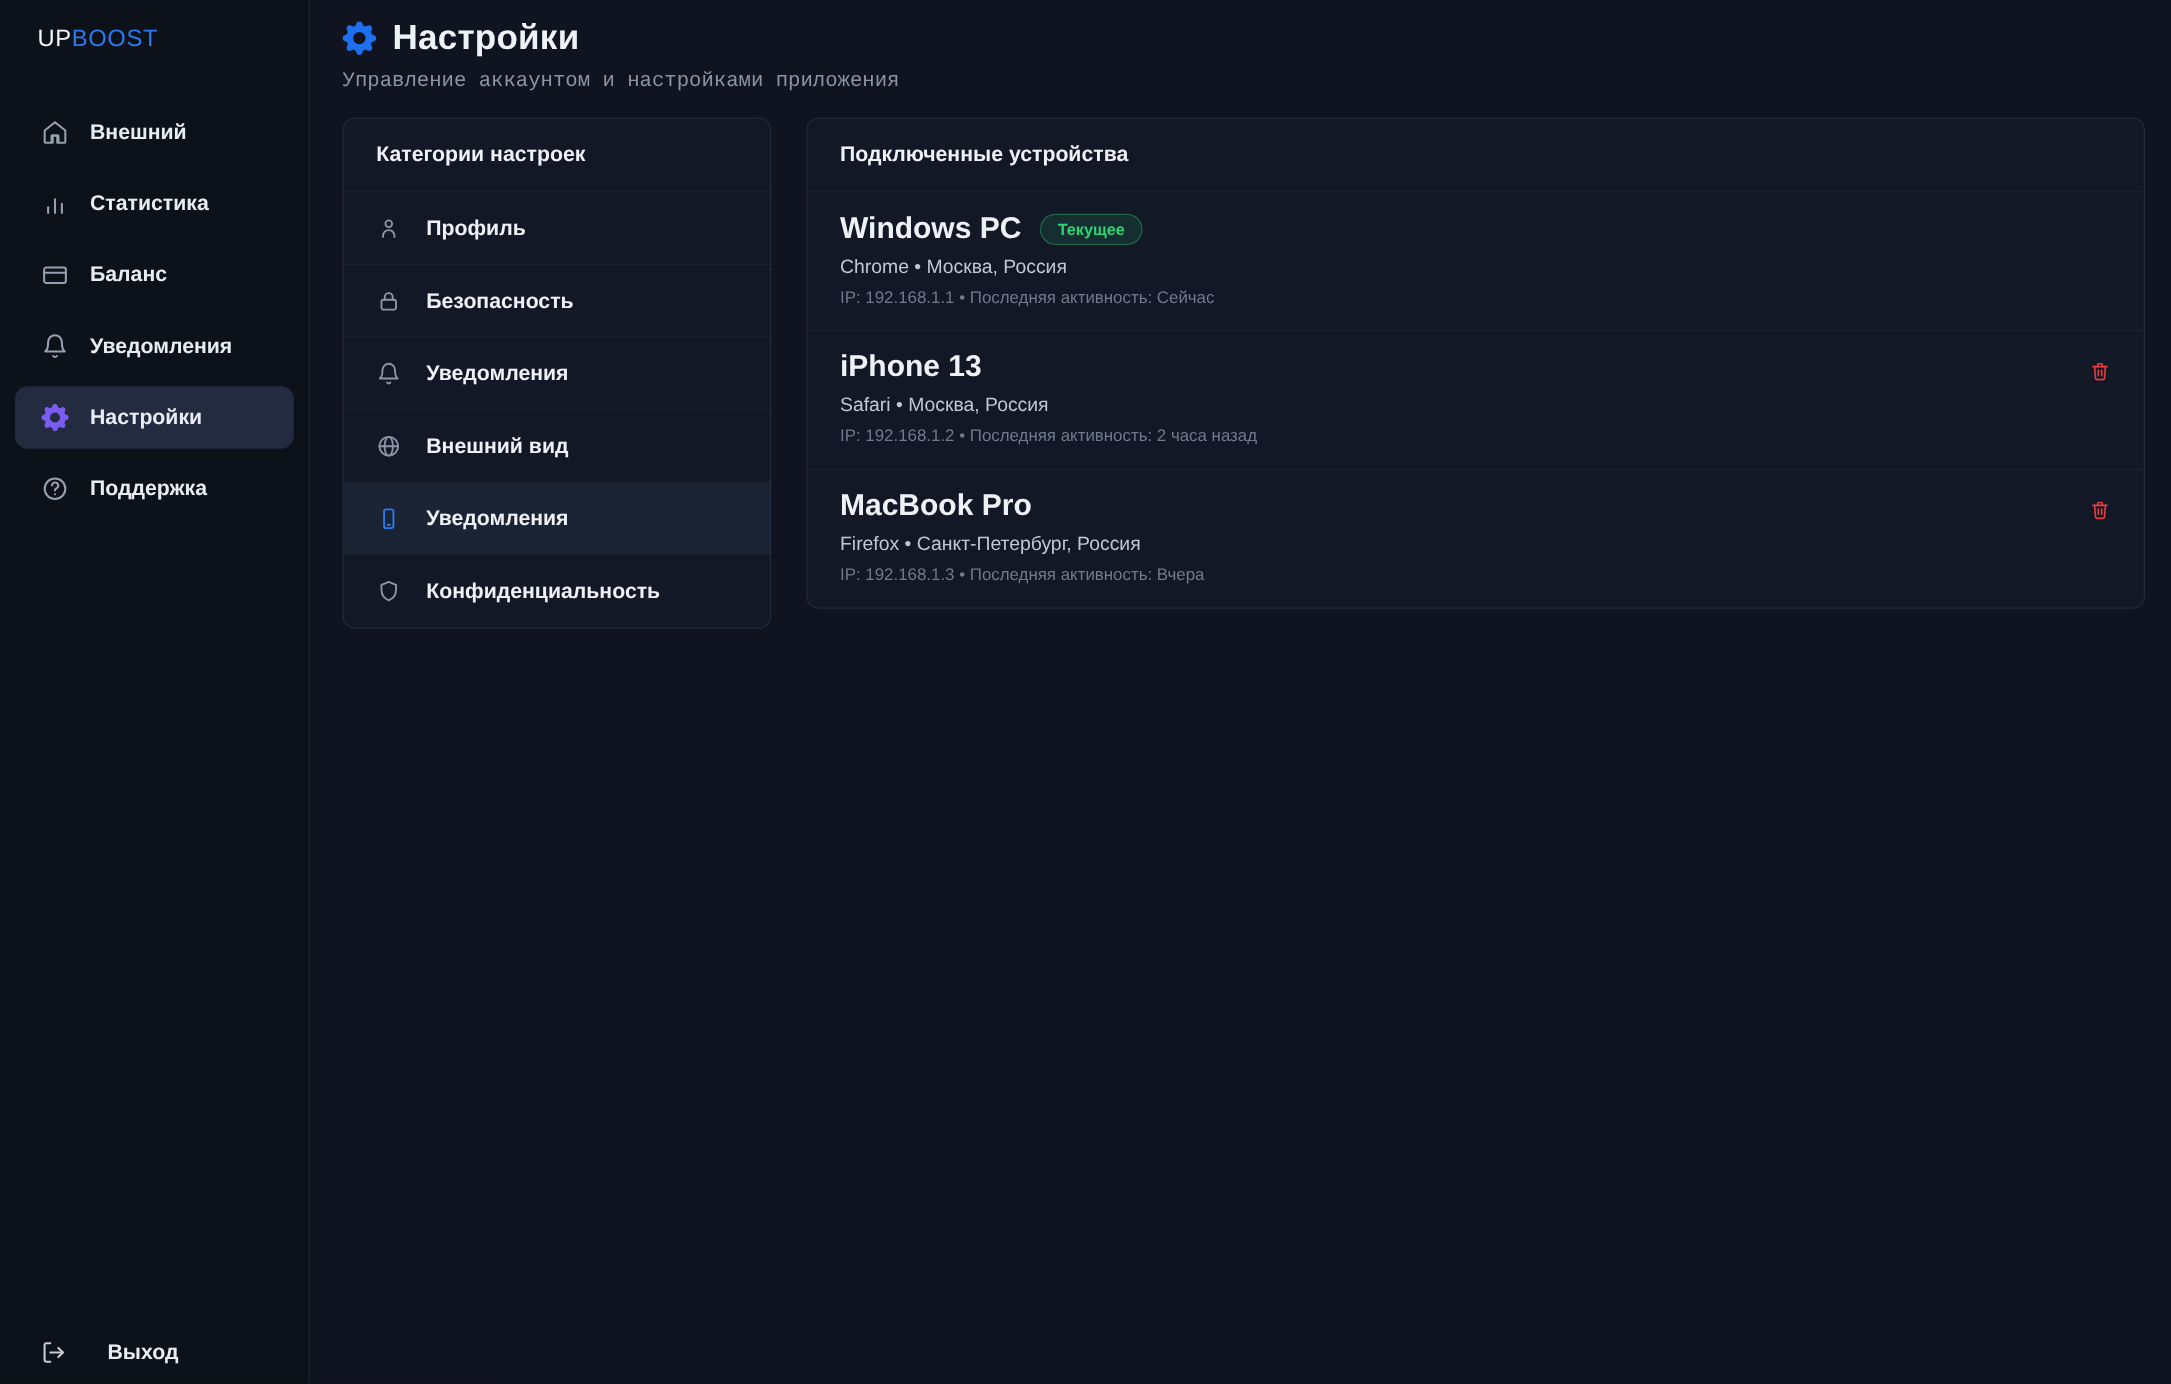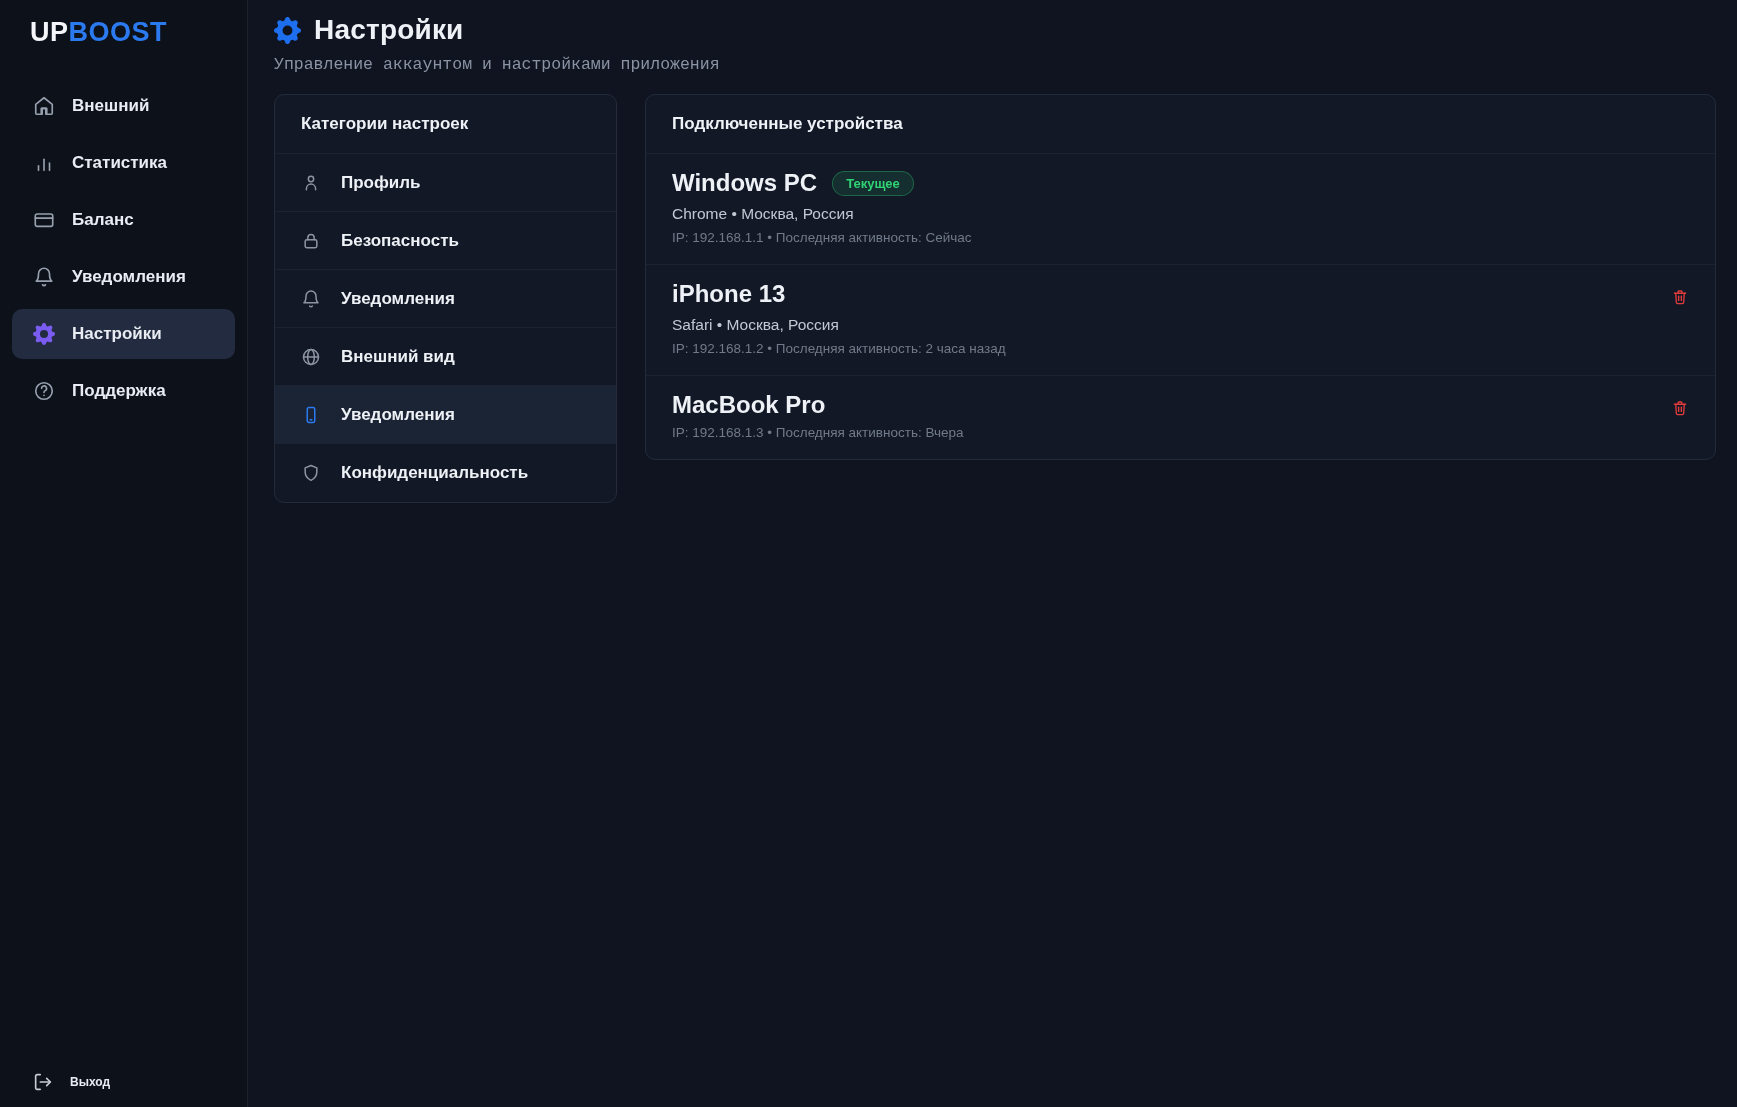--- a/index.html
+++ b/index.html
@@ -29,36 +29,36 @@
     color:var(--txt-main);
     display:flex;
   }
   
   .sidebar{
     width:248px;min-width:248px;height:100%;
     background:var(--bg-sidebar);
     border-right:1px solid var(--border-sidebar);
     display:flex;flex-direction:column;
   }
-  .logo{padding:16px 30px 0;font-size:27px;font-weight:700;letter-spacing:.5px;line-height:32px;}
+  .logo{padding:16px 30px 0;font-size:19px;font-weight:400;letter-spacing:.5px;line-height:32px;}
   .logo .p1{color:#f4f6fa;}
   .logo .p2{color:var(--accent-blue);}
   .nav{margin-top:33px;display:flex;flex-direction:column;}
   .nav-item{
     display:flex;align-items:center;gap:17px;
     height:50px;margin:0 12px 7px;padding:0 21px;
     border-radius:10px;font-size:17px;font-weight:600;color:#e9ecf2;
     cursor:pointer;
   }
   .nav-item .ic{width:22px;height:22px;color:var(--icon-gray);display:flex;}
   .nav-item.active{background:var(--bg-active-pill);}
   .nav-item.active .ic{color:var(--accent-purple);}
   .logout{
-    margin-top:auto;display:flex;align-items:center;gap:16px;
-    padding:12px 32px 14px;font-size:12px;font-weight:600;color:#e9ecf2;cursor:pointer;
+    margin-top:auto;display:flex;align-items:center;gap:32px;
+    padding:12px 32px 14px;font-size:17px;font-weight:600;color:#e9ecf2;cursor:pointer;
   }
   .logout .ic{width:22px;height:22px;color:#c7ccd6;display:flex;}
   .ic svg{width:100%;height:100%;}
   
   .main{flex:1;padding:14px 21px 0 26px;display:flex;flex-direction:column;}
   .title-row{display:flex;align-items:center;gap:13px;}
   .title-row .gear-ic{width:27px;height:27px;color:#1e6ff0;display:flex;}
   h1{font-size:28px;font-weight:800;letter-spacing:.2px;}
   .subtitle{margin-top:9px;font-size:16.5px;color:var(--txt-sub);font-family:Liberation Mono, monospace;}
   .content{display:flex;gap:28px;margin-top:20px;align-items:flex-start;}
@@ -280,20 +280,21 @@
                     <path d="M6.3 7l.8 12a2 2 0 0 0 2 1.9h5.8a2 2 0 0 0 2-1.9l.8-12"></path>
                     <line x1="10.2" y1="11" x2="10.2" y2="16.5"></line>
                     <line x1="13.8" y1="11" x2="13.8" y2="16.5"></line>
                   </svg></span>
               </button>
             </div>
             <div class="dev-row">
               <div class="dev-title-row">
                 <span class="dev-name">MacBook Pro</span>
               </div>
+              <div class="dev-meta">Firefox • Санкт-Петербург, Россия</div>
               <div class="dev-details">IP: 192.168.1.3 • Последняя активность: Вчера</div>
               <button class="trash-btn">
                 <span class="ic" style="width:18px;height:18px;"><svg xmlns="http://www.w3.org/2000/svg" viewBox="0 0 24 24" fill="none" stroke="currentColor" stroke-width="1.8" stroke-linecap="round" stroke-linejoin="round">
                     <path d="M4.5 7h15"></path>
                     <path d="M9.5 7V5a1 1 0 0 1 1-1h3a1 1 0 0 1 1 1v2"></path>
                     <path d="M6.3 7l.8 12a2 2 0 0 0 2 1.9h5.8a2 2 0 0 0 2-1.9l.8-12"></path>
                     <line x1="10.2" y1="11" x2="10.2" y2="16.5"></line>
                     <line x1="13.8" y1="11" x2="13.8" y2="16.5"></line>
                   </svg></span>
               </button>

